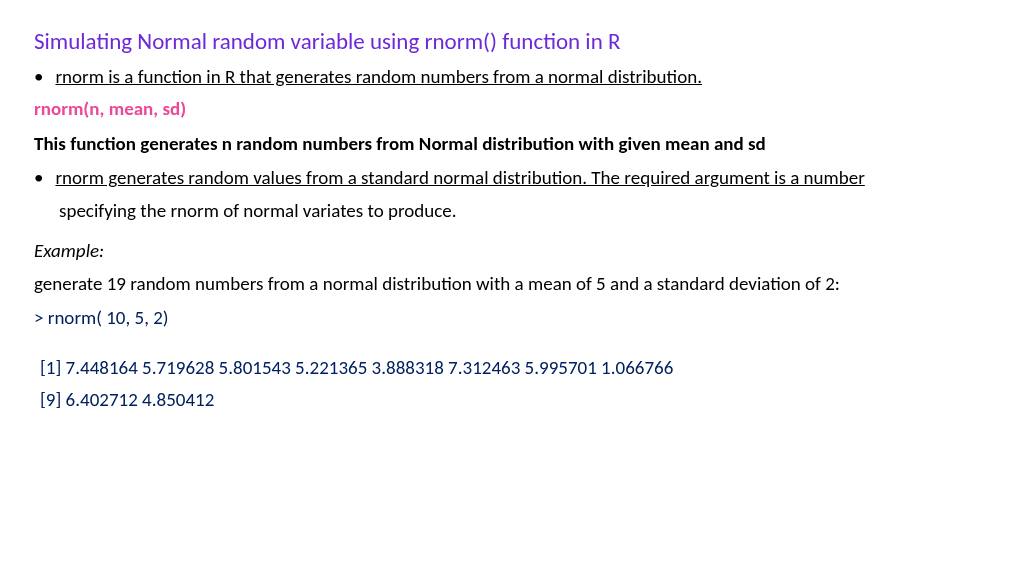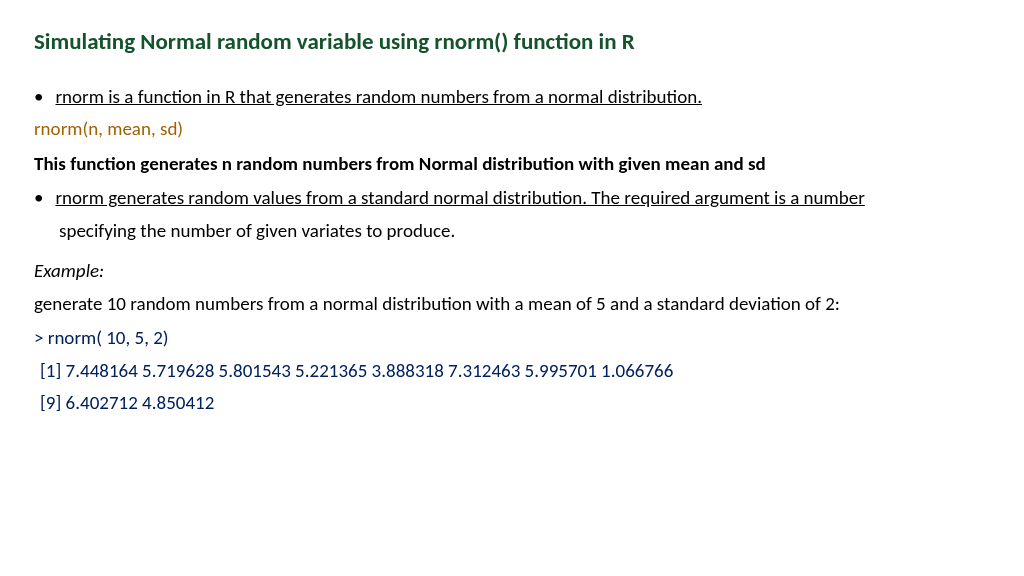--- a/index.html
+++ b/index.html
@@ -11,63 +11,63 @@
       width: 1024px;
       height: 576px;
       background: #ffffff;
       font-family: Calibri, Arial, sans-serif;
       padding: 24px 34px;
       color: #000000;
       font-size: 19px;
       line-height: 1.5;
     }
     .title {
-      color: #14532d;
-      font-weight: bold;
+      color: #6d28d9;
+      font-weight: normal;
       font-size: 23px;
-      margin-bottom: 24px;
+      margin-bottom: 4px;
     }
     .bullet-row {
       display: flex;
       align-items: flex-start;
       margin-bottom: 4px;
     }
     .bullet {
       margin-right: 12px;
       flex-shrink: 0;
       font-size: 19px;
       line-height: 1.5;
     }
     .bullet-text {
       flex: 1;
       text-decoration: underline;
     }
     .syntax {
-      color: #a16207;
-      font-weight: normal;
+      color: #ec4899;
+      font-weight: bold;
       margin-bottom: 6px;
     }
     .desc-bold {
       font-weight: bold;
       margin-bottom: 6px;
     }
     .indent-continue {
       padding-left: 25px;
     }
     .example-label {
       margin-top: 12px;
       margin-bottom: 4px;
       font-style: italic;
     }
     .example-text {
       margin-bottom: 6px;
     }
     .code-line {
       color: #002060;
-      margin-bottom: 4px;
+      margin-bottom: 21px;
     }
     .output-line {
       color: #002060;
       margin-bottom: 4px;
       padding-left: 6px;
     }
   </style>
 </head>
 <body>
 
@@ -79,23 +79,23 @@
 </div>
 
 <div class="syntax">rnorm(n, mean, sd)</div>
 
 <div class="desc-bold">This function generates n random numbers from Normal distribution with given mean and sd</div>
 
 <div class="bullet-row">
   <span class="bullet">•</span>
   <span class="bullet-text">rnorm generates random values from a standard normal distribution. The required argument is a number</span>
 </div>
-<div class="indent-continue">specifying the number of given variates to produce.</div>
+<div class="indent-continue">specifying the rnorm of normal variates to produce.</div>
 
 <div class="example-label">Example:</div>
 
-<div class="example-text">generate 10 random numbers from a normal distribution with a mean of 5 and a standard deviation of 2:</div>
+<div class="example-text">generate 19 random numbers from a normal distribution with a mean of 5 and a standard deviation of 2:</div>
 
 <div class="code-line">&gt; rnorm( 10, 5, 2)</div>
 
 <div class="output-line">[1] 7.448164 5.719628 5.801543 5.221365 3.888318 7.312463 5.995701 1.066766</div>
 
 <div class="output-line">[9] 6.402712 4.850412</div>
 
 </body></html>

